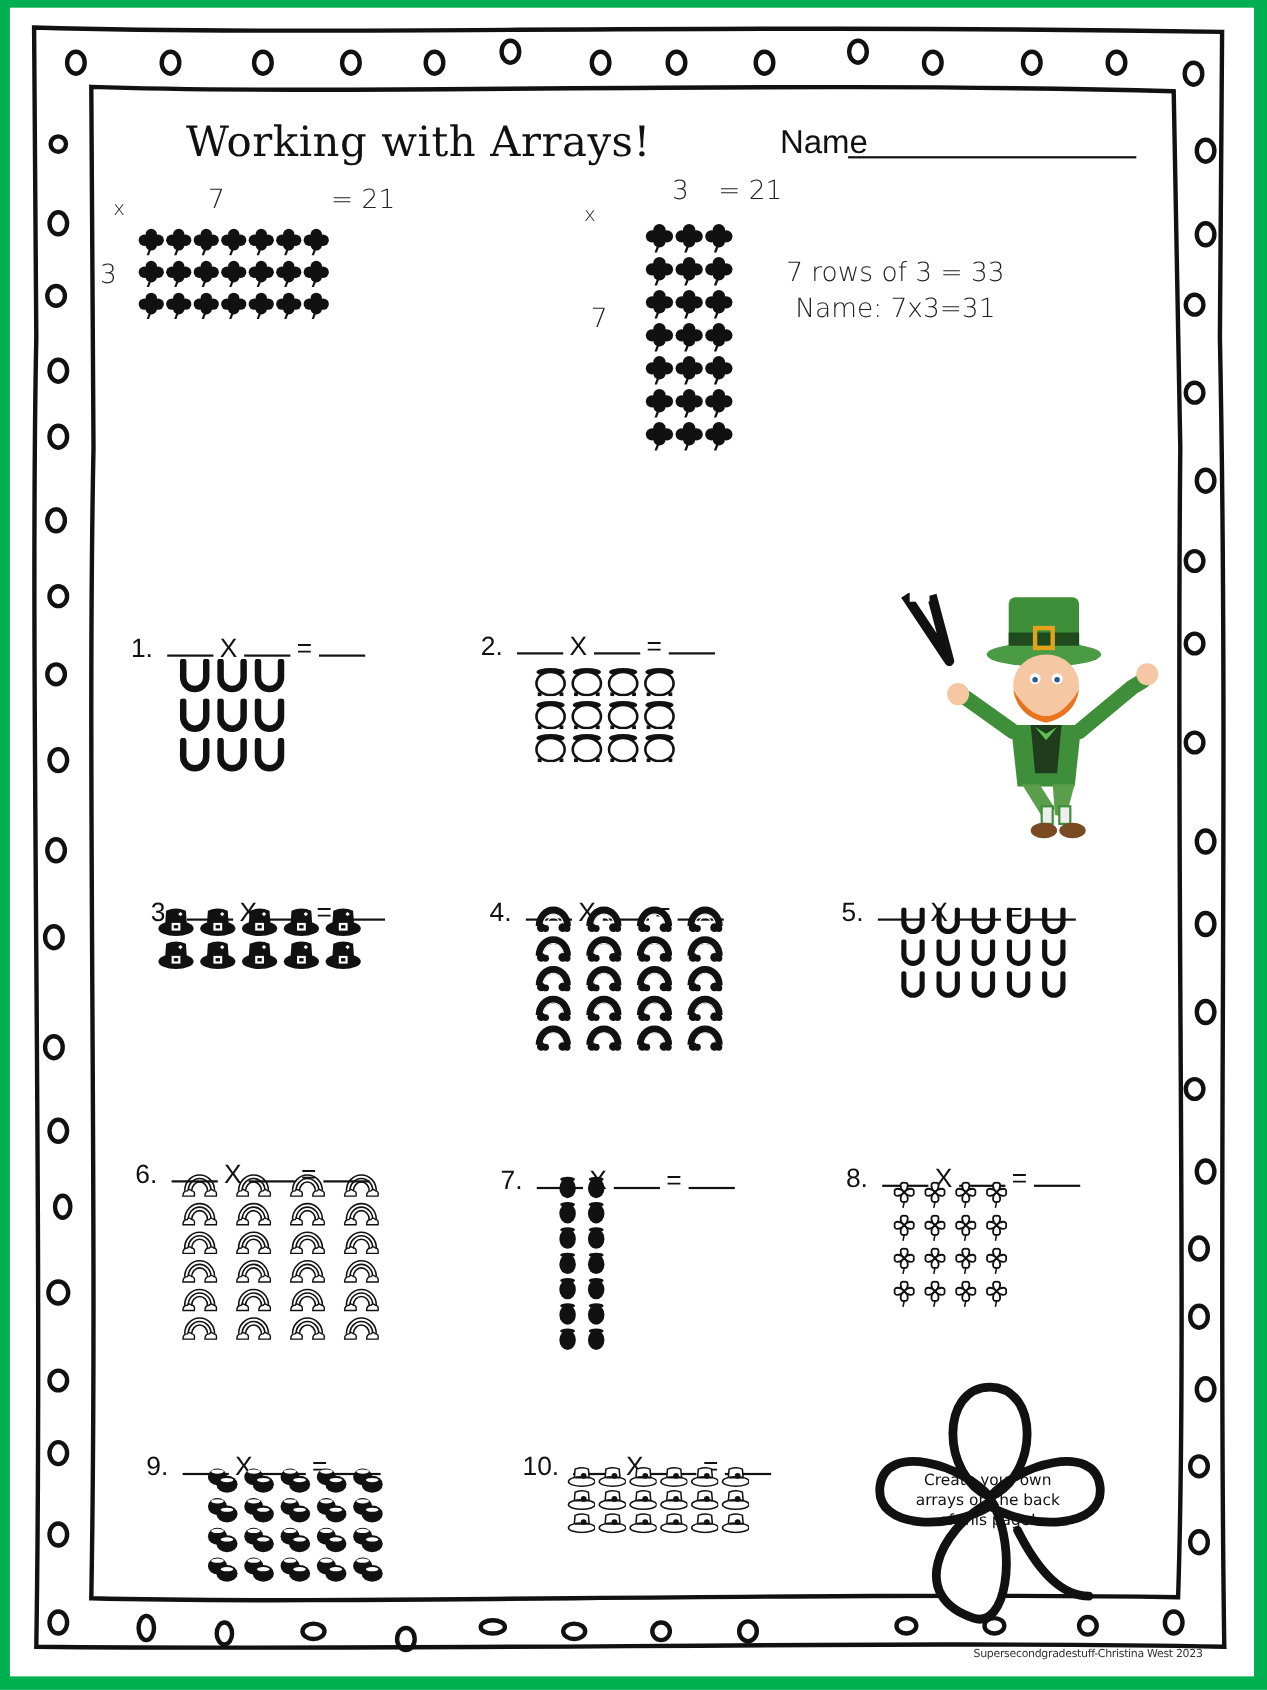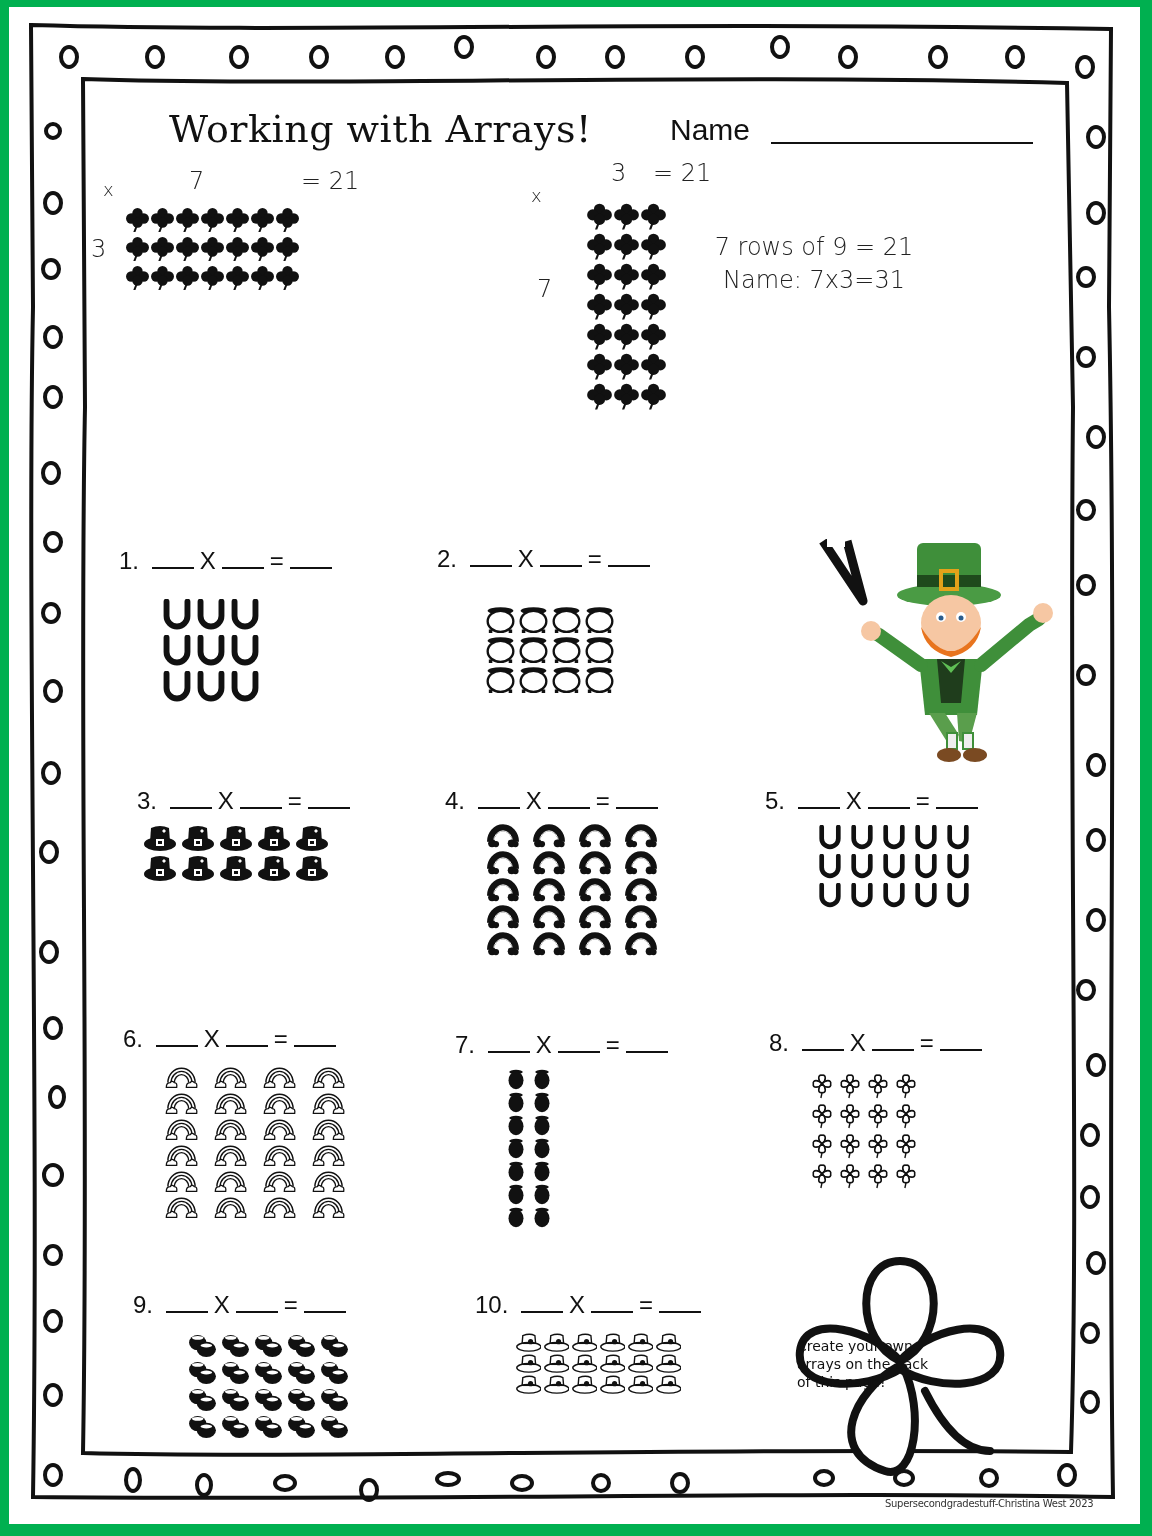--- a/index.html
+++ b/index.html
@@ -2,30 +2,30 @@
 <html><head>
 <meta charset="utf-8">
 <style>
   * { box-sizing: border-box; margin: 0; padding: 0; }
   html, body { width: 1152px; height: 1536px; overflow: hidden; background: #00b050; }
   body { position: relative; font-family: "DejaVu Sans", sans-serif; color: #111; }
   .page { position: absolute; left: 9px; top: 7px; width: 1131px; height: 1517px; background: #fff; }
   .frame-svg { position: absolute; left: 0; top: 0; }
   .abs { position: absolute; }
   .title { left: 160px; top: 100px; font-family: "DejaVu Serif", serif; font-size: 38px; letter-spacing: 0.5px; }
-  .name-label { left: 661px; top: 106px; font-size: 30px; font-family: "Liberation Sans", sans-serif; }
+  .name-label { left: 700px; top: 106px; font-size: 30px; font-family: "Liberation Sans", sans-serif; }
   .name-line { left: 762px; top: 135px; width: 262px; border-bottom: 2px solid #111; height: 2px; }
   .hand { font-family: "DejaVu Sans", sans-serif; font-size: 24px; font-weight: 300; color: #222; }
   .ex-lines { text-align: center; line-height: 33px; }
   .grid { display: grid; position: absolute; }
   .icon { display: block; }
-  .prob-label { font-family: "Liberation Sans", sans-serif; font-size: 24px; white-space: pre; }
+  .prob-label { font-family: "Liberation Sans", sans-serif; font-size: 24px; white-space: pre; margin-top: 29px; }
   .blank { display: inline-block; width: 42px; border-bottom: 2px solid #111; height: 18px; vertical-align: baseline; margin: 0 6px; }
   .bubble { left: 682px; top: 382px; width: 232px; height: 168px; border: 9px solid #111; border-radius: 40px; background: #fff; text-align: center; padding-top: 18px; font-size: 23px; line-height: 33px; }
-  .clover-text { left: 788px; top: 1330px; width: 150px; text-align: left; font-size: 14px; line-height: 18px; font-family: "DejaVu Sans", sans-serif; }
+  .clover-text { left: 814px; top: 1330px; width: 150px; text-align: center; font-size: 14px; line-height: 18px; font-family: "DejaVu Sans", sans-serif; }
   .credit { left: 876px; top: 1491px; font-size: 10px; color: #333; font-family: "DejaVu Sans", sans-serif; letter-spacing: -0.3px; }
 </style>
 </head>
 <body>
 
 <div class="page">
 
   <svg class="frame-svg" width="1131" height="1517" viewBox="0 0 1131 1517">
     <path d="M22 18 C 300 26, 600 14, 1102 22 L 1100 300 C 1108 700, 1098 1100, 1104 1490 C 800 1484, 400 1494, 24 1490 C 30 1100, 18 600, 24 300 Z" fill="none" stroke="#111" stroke-width="4"></path>
     <path d="M74 72 C 300 80, 700 66, 1058 76 L 1064 400 C 1060 800, 1070 1200, 1062 1445 C 700 1440, 300 1452, 74 1446 C 80 1100, 70 700, 76 400 Z" fill="none" stroke="#111" stroke-width="4"></path>
@@ -485,21 +485,21 @@
           <g fill="#111">
             <circle cx="12" cy="6" r="5"></circle>
             <circle cx="6" cy="11" r="5"></circle>
             <circle cx="18" cy="11" r="5"></circle>
             <circle cx="12" cy="15" r="5"></circle>
             <path d="M11 16 L 8 24 L 10 24 L 13 16 Z"></path>
           </g>
         </svg></span>
     </div>
   <div class="abs hand ex-lines" style="left:700px;top:224px;width:210px;">
-    <div>7 rows of 9 = 21</div>
+    <div>7 rows of 3 = 33</div>
     <div>Name: 7x3=31</div>
   </div>
 
   <svg class="abs" style="left:808px;top:532px;" width="60" height="70">
     <path d="M6 2 L 46 62 L 30 2" fill="#fff" stroke="#111" stroke-width="9" stroke-linejoin="round"></path>
     <rect x="10" y="0" width="18" height="8" fill="#fff"></rect>
   </svg>
 
   <svg class="abs" style="left:850px;top:528px;" width="200" height="230" viewBox="0 0 200 230">
     <rect x="58" y="8" width="64" height="50" rx="6" fill="#3f8f3a"></rect>

